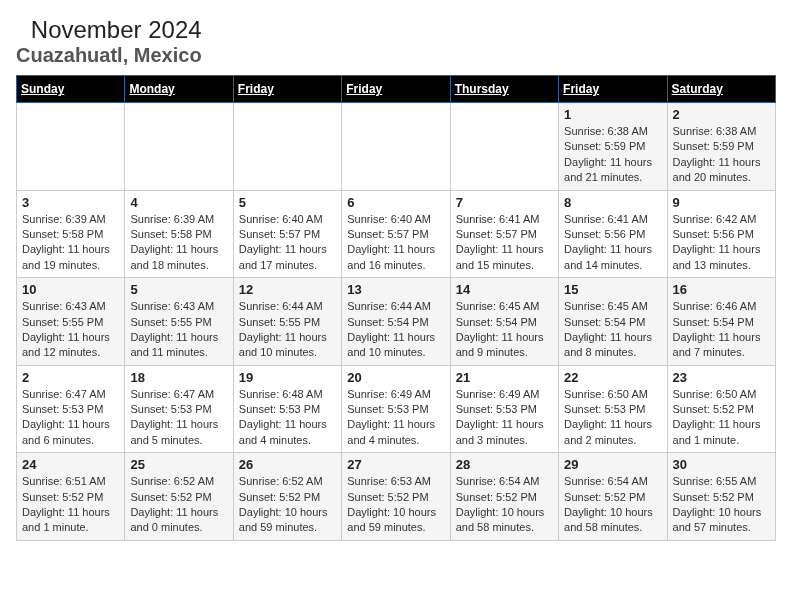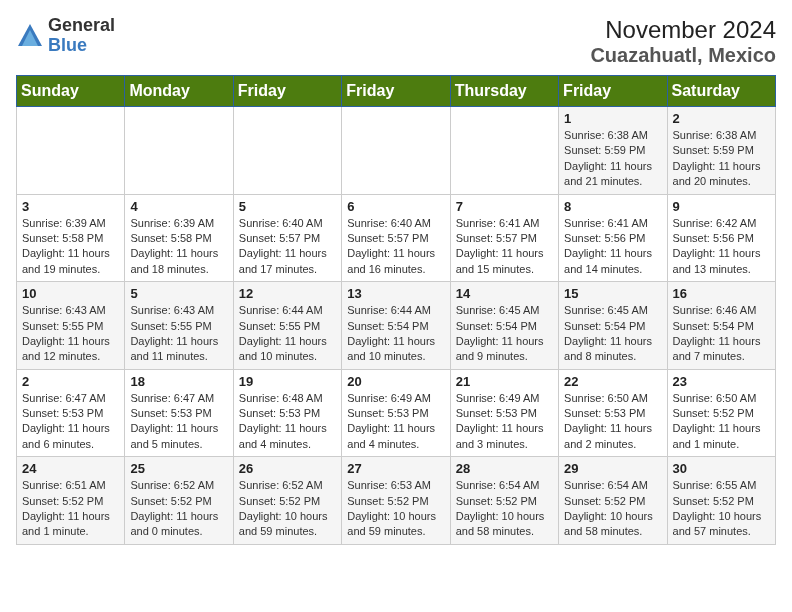--- a/index.html
+++ b/index.html
@@ -43,27 +43,28 @@
     .location {
       font-size: 20px;
       color: #555;
       font-weight: bold;
     }
     table {
       width: 100%;
       border-collapse: collapse;
     }
     thead tr th {
-      background-color: #4d7c0f;
+      background-color: #000000;
       color: #fff;
-      font-size: 16px;
+      font-size: 12px;
       font-weight: bold;
       padding: 6px 4px;
       text-align: left;
       border: 1px solid #2a60a0;
+      text-decoration: underline;
     }
     tbody tr td {
       vertical-align: top;
       border: 1px solid #ccc;
       padding: 4px 5px;
       width: calc(100% / 7);
       min-height: 80px;
       font-size: 10px;
       color: #333;
       background: #fff;
@@ -84,30 +85,20 @@
       line-height: 1.4;
     }
     td.empty {
       background: #fff !important;
     }
   </style>
 </head>
 <body>
 
 <div class="header">
-  <div class="logo">
-    <svg class="logo-icon" viewBox="0 0 28 28" xmlns="http://www.w3.org/2000/svg">
-      <polygon points="14,2 26,24 2,24" fill="#3a7abf"></polygon>
-      <polygon points="14,8 22,24 6,24" fill="#6aaee0"></polygon>
-    </svg>
-    <div class="logo-text">
-      <span class="general">General</span><br>
-      <span class="blue">Blue</span>
-    </div>
-  </div>
   <div class="title-block">
     <div class="month-title">November 2024</div>
     <div class="location">Cuazahuatl, Mexico</div>
   </div>
 </div>
 
 <table>
   <thead>
     <tr>
     <th>Sunday</th>

